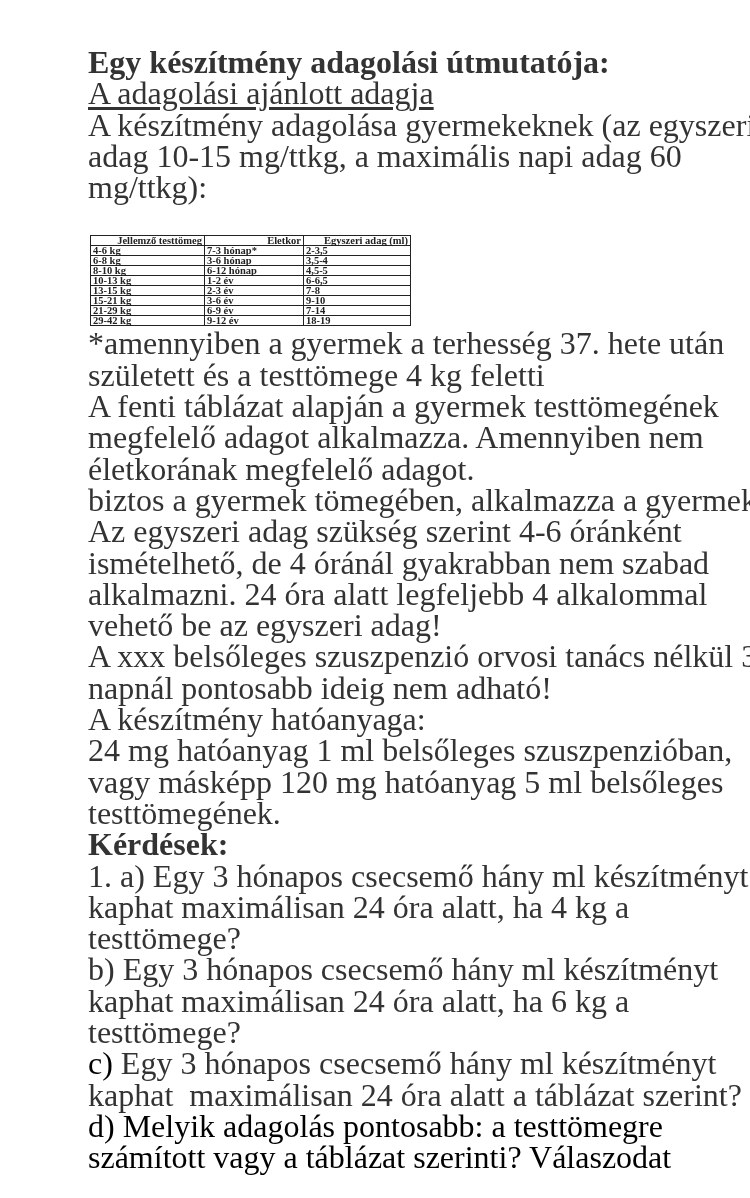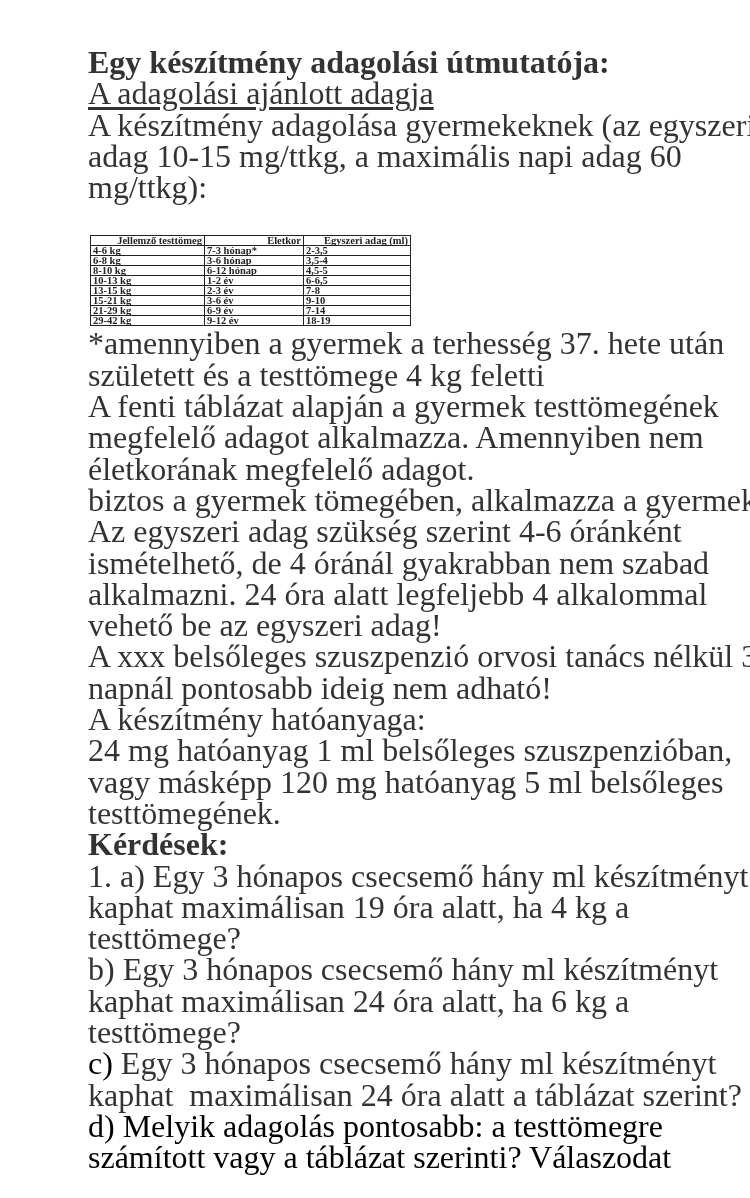--- a/index.html
+++ b/index.html
@@ -111,21 +111,21 @@
       <div class="line">napnál pontosabb ideig nem adható!</div>
       <div class="line">A készítmény hatóanyaga:</div>
       <div class="line">24 mg hatóanyag 1 ml belsőleges szuszpenzióban,</div>
       <div class="line">vagy másképp 120 mg hatóanyag 5 ml belsőleges</div>
       <div class="line">testtömegének.</div>
     </div>
 
   <div class="line bold">Kérdések:</div>
   <div id="questions">
       <div class="line">1. a) Egy 3 hónapos csecsemő hány ml készítményt</div>
-      <div class="line">kaphat maximálisan 19 óra alatt, ha 4 kg a</div>
+      <div class="line">kaphat maximálisan 24 óra alatt, ha 4 kg a</div>
       <div class="line">testtömege?</div>
       <div class="line">b) Egy 3 hónapos csecsemő hány ml készítményt</div>
       <div class="line">kaphat maximálisan 24 óra alatt, ha 6 kg a</div>
       <div class="line">testtömege?</div>
     </div>
 
   <div class="line"><span class="black">c)</span><span style="white-space:pre"> Egy 3 hónapos csecsemő hány ml készítményt</span></div>
   <div class="line" style="white-space:pre">kaphat  maximálisan 24 óra alatt a táblázat szerint?</div>
   <div class="line black">d) Melyik adagolás pontosabb: a testtömegre</div>
   <div class="line black">számított vagy a táblázat szerinti? Válaszodat</div>

